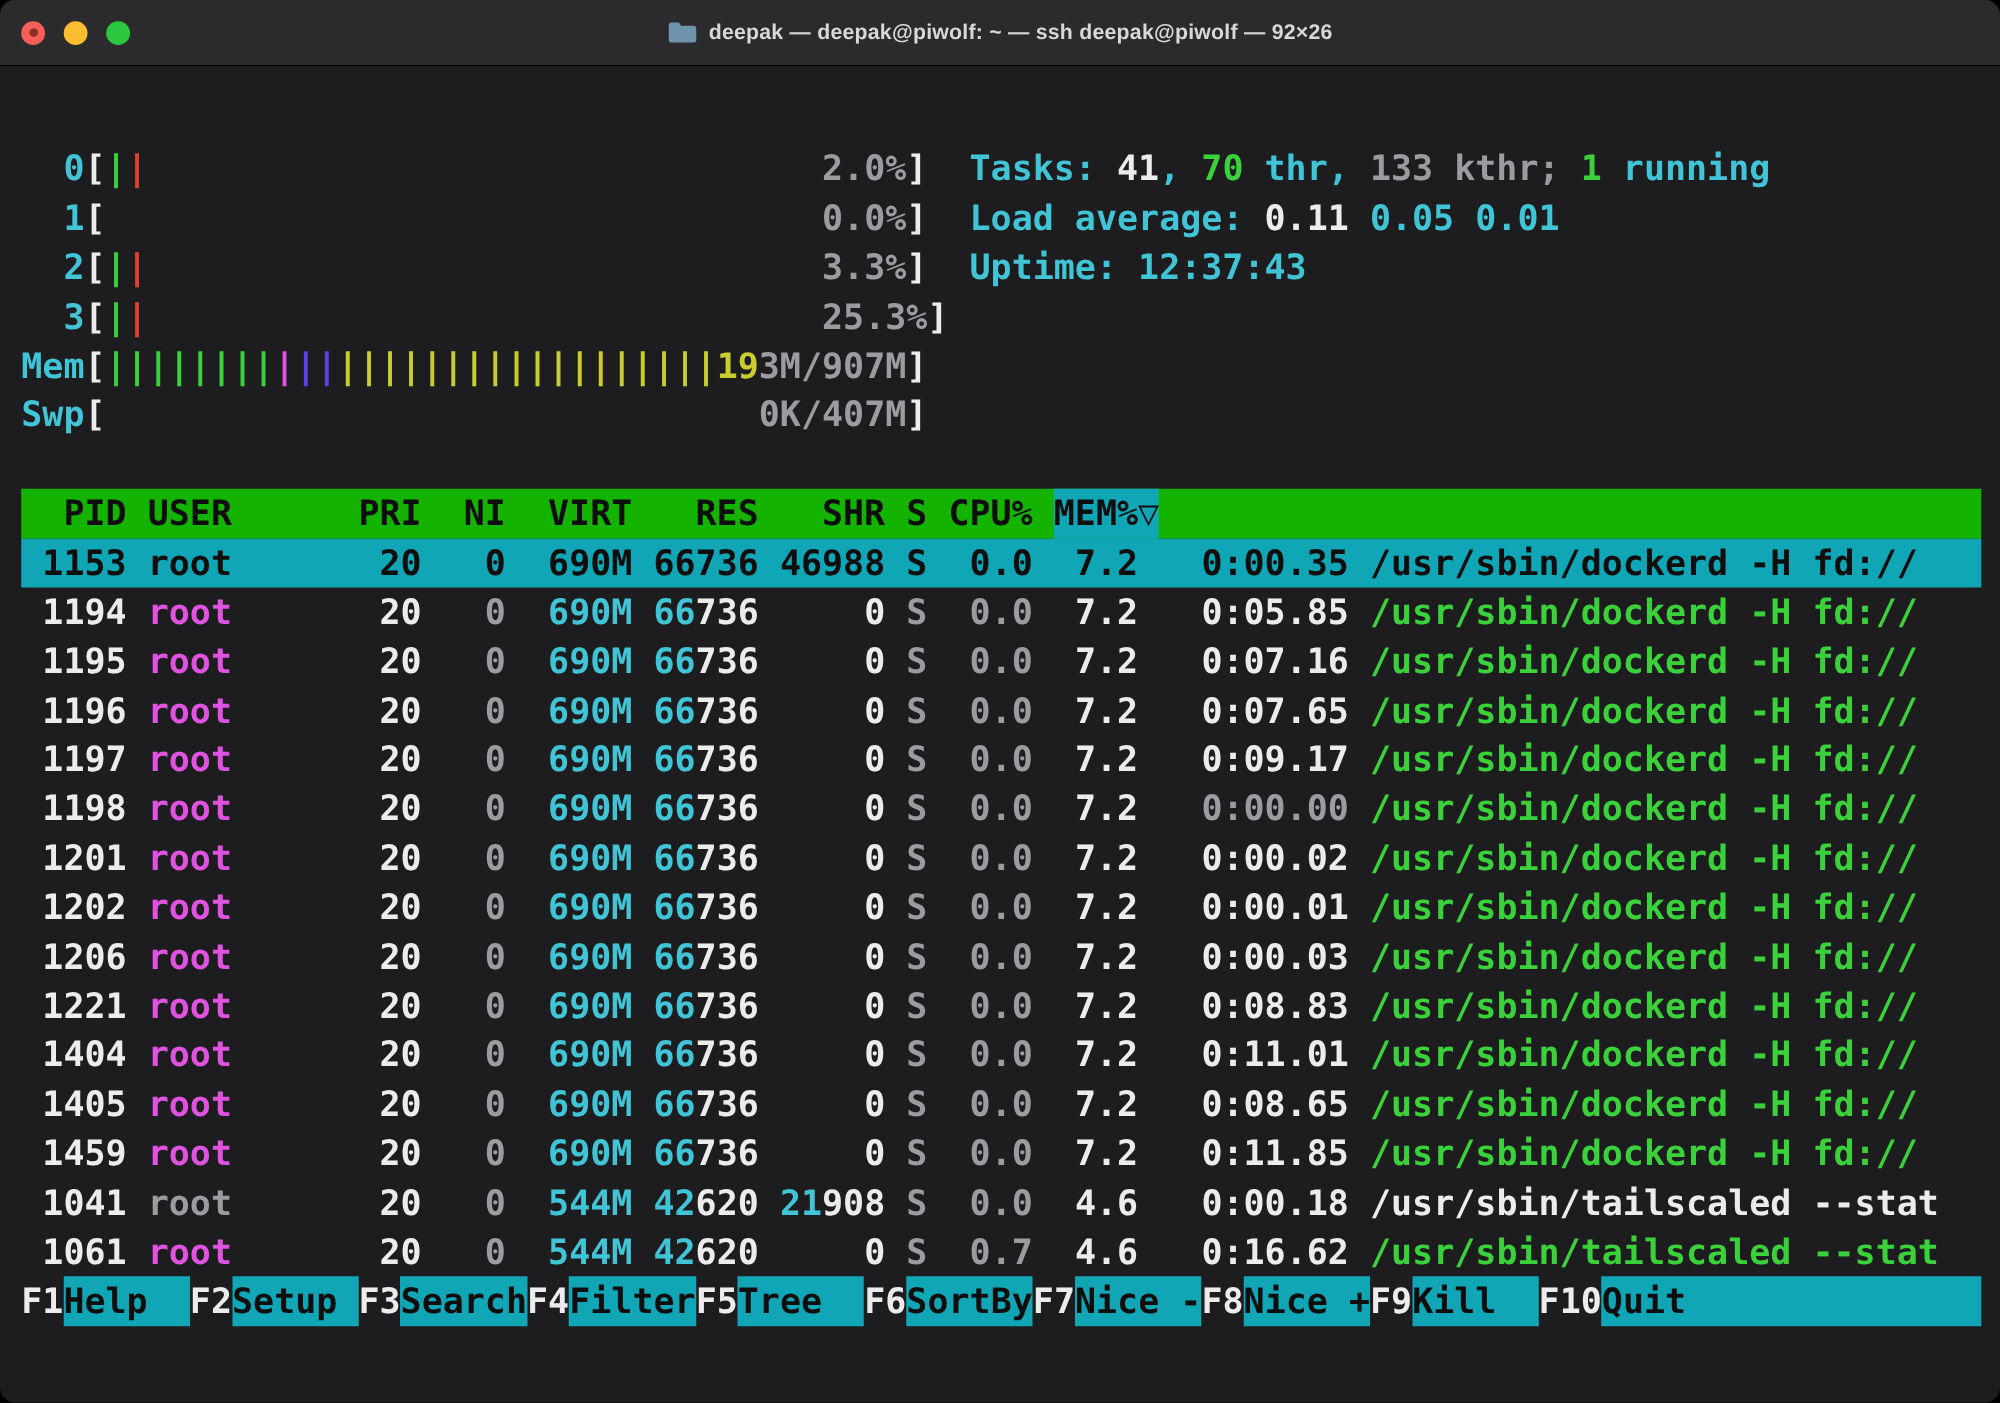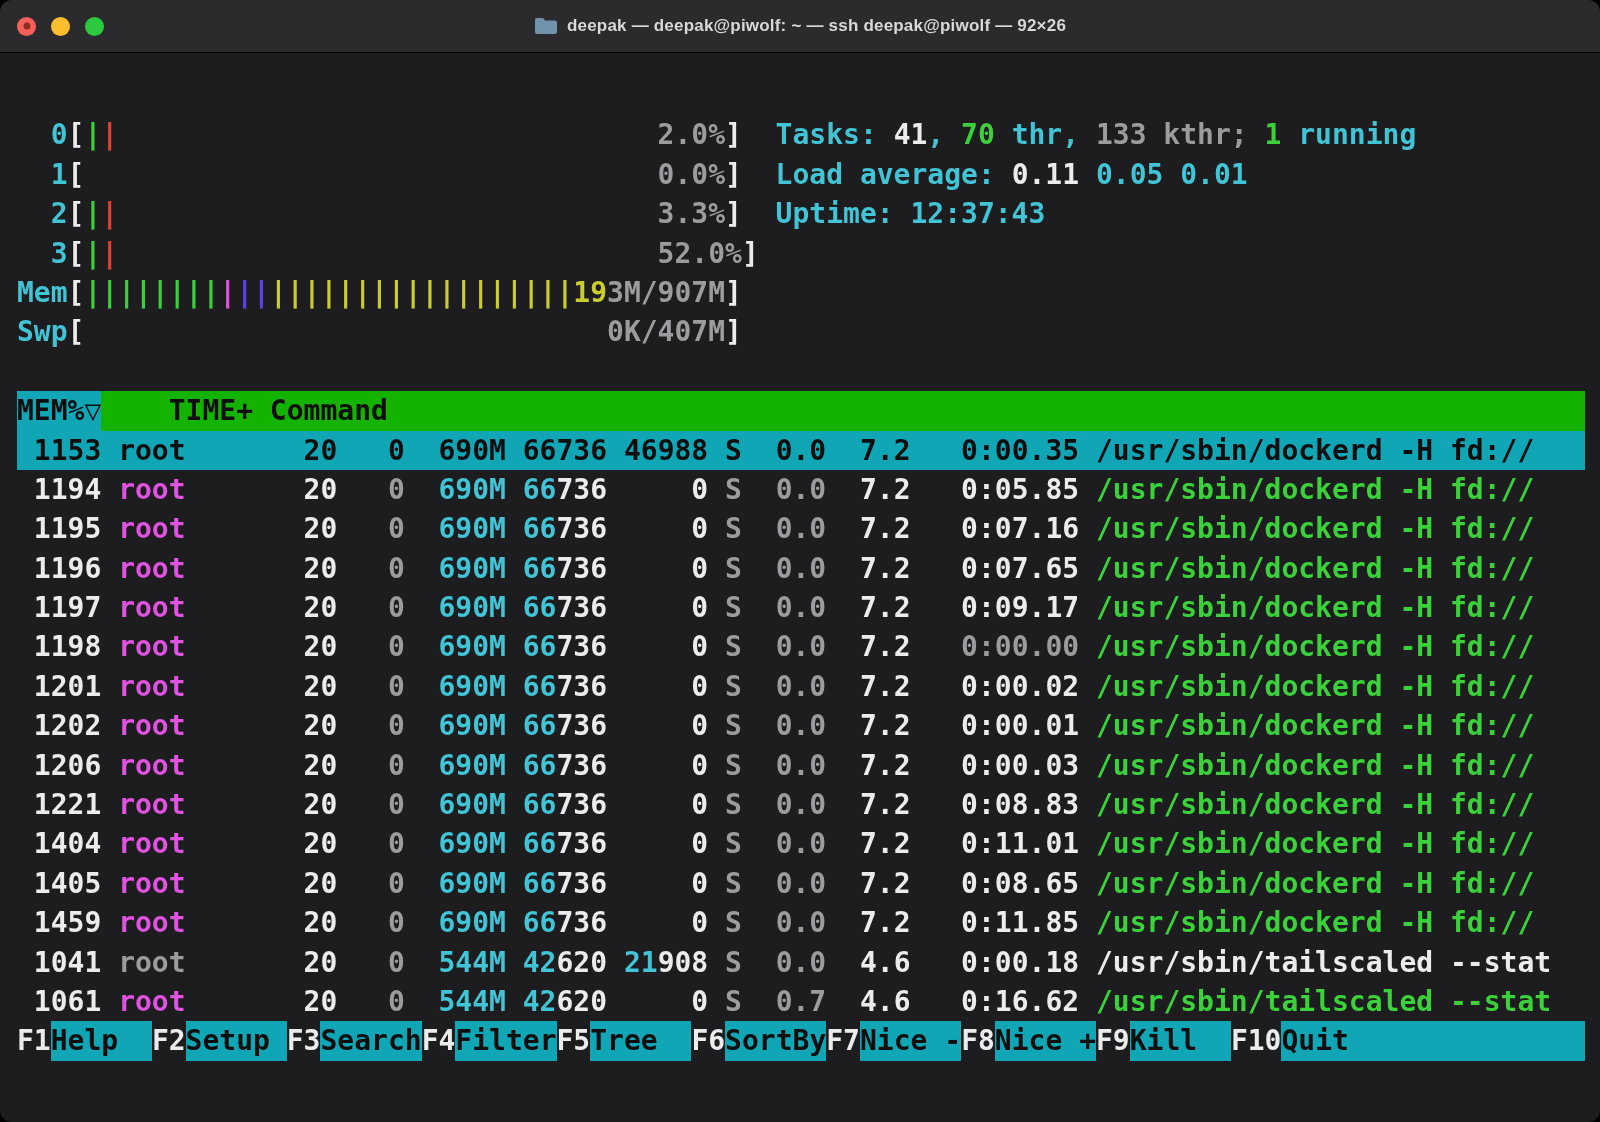--- a/index.html
+++ b/index.html
@@ -33,25 +33,25 @@
         <path id="folder-path" d="M1 4 Q1 2 3 2 L9 2 L11 4.5 L21 4.5 Q23 4.5 23 6.5 L23 16 Q23 18 21 18 L3 18 Q1 18 1 16 Z" fill="#6e93ab"></path>
       </svg>
       <span class="title-text" style="color: rgb(216, 216, 218);">deepak — deepak@piwolf: ~ — ssh deepak@piwolf — 92×26</span>
     </div>
   </div>
   <div id="term" style="background: rgb(29, 29, 31);">
       <div class="line"></div>
       <div class="line"><span style="color: rgb(65, 196, 214);">  0</span><span style="color: rgb(236, 236, 236);">[</span><span style="color: rgb(59, 209, 59);">|</span><span style="color: rgb(221, 67, 48);">|</span><span>                                </span><span style="color: rgb(156, 156, 160);">2.0%</span><span style="color: rgb(236, 236, 236);">]</span><span>  </span><span><span style="color: rgb(65, 196, 214);">Tasks: </span><span style="color: rgb(236, 236, 236);">41</span><span style="color: rgb(65, 196, 214);">, </span><span style="color: rgb(59, 209, 59);">70</span><span style="color: rgb(65, 196, 214);"> thr, </span><span style="color: rgb(156, 156, 160);">133</span><span style="color: rgb(156, 156, 160);"> kthr; </span><span style="color: rgb(59, 209, 59);">1</span><span style="color: rgb(65, 196, 214);"> running</span></span></div>
       <div class="line"><span style="color: rgb(65, 196, 214);">  1</span><span style="color: rgb(236, 236, 236);">[</span><span>                                  </span><span style="color: rgb(156, 156, 160);">0.0%</span><span style="color: rgb(236, 236, 236);">]</span><span>  </span><span><span style="color: rgb(65, 196, 214);">Load average: </span><span style="color: rgb(236, 236, 236);">0.11</span><span style="color: rgb(65, 196, 214);"> </span><span style="color: rgb(65, 196, 214);">0.05</span><span style="color: rgb(65, 196, 214);"> </span><span style="color: rgb(65, 196, 214);">0.01</span></span></div>
       <div class="line"><span style="color: rgb(65, 196, 214);">  2</span><span style="color: rgb(236, 236, 236);">[</span><span style="color: rgb(59, 209, 59);">|</span><span style="color: rgb(221, 67, 48);">|</span><span>                                </span><span style="color: rgb(156, 156, 160);">3.3%</span><span style="color: rgb(236, 236, 236);">]</span><span>  </span><span><span style="color: rgb(65, 196, 214);">Uptime: </span><span style="color: rgb(65, 196, 214);">12:37:43</span></span></div>
-      <div class="line"><span style="color: rgb(65, 196, 214);">  3</span><span style="color: rgb(236, 236, 236);">[</span><span style="color: rgb(59, 209, 59);">|</span><span style="color: rgb(221, 67, 48);">|</span><span>                                </span><span style="color: rgb(156, 156, 160);">52.0%</span><span style="color: rgb(236, 236, 236);">]</span></div>
+      <div class="line"><span style="color: rgb(65, 196, 214);">  3</span><span style="color: rgb(236, 236, 236);">[</span><span style="color: rgb(59, 209, 59);">|</span><span style="color: rgb(221, 67, 48);">|</span><span>                                </span><span style="color: rgb(156, 156, 160);">25.3%</span><span style="color: rgb(236, 236, 236);">]</span></div>
       <div class="line"><span style="color: rgb(65, 196, 214);">Mem</span><span style="color: rgb(236, 236, 236);">[</span><span style="color: rgb(59, 209, 59);">||||||||</span><span style="color: rgb(224, 82, 224);">|</span><span style="color: rgb(91, 67, 232);">||</span><span style="color: rgb(203, 204, 47);">||||||||||||||||||</span><span></span><span style="color: rgb(203, 204, 47);">19</span><span style="color: rgb(156, 156, 160);">3M/907M</span><span style="color: rgb(236, 236, 236);">]</span></div>
       <div class="line"><span style="color: rgb(65, 196, 214);">Swp</span><span style="color: rgb(236, 236, 236);">[</span><span>                               </span><span style="color: rgb(156, 156, 160);">0K/407M</span><span style="color: rgb(236, 236, 236);">]</span></div>
       <div class="line"></div>
-      <div class="line" style="background: rgb(20, 179, 0);"><span style="color: rgb(14, 14, 14); background: rgb(16, 166, 182);">MEM%▽</span><span class="fill" style="color: rgb(14, 14, 14);">    TIME+ Command</span></div>
+      <div class="line" style="background: rgb(20, 179, 0);"><span style="color: rgb(14, 14, 14);">  PID USER      PRI  NI  VIRT   RES   SHR S CPU% </span><span style="color: rgb(14, 14, 14); background: rgb(16, 166, 182);">MEM%▽</span></div>
       <div class="line" style="background: rgb(16, 166, 182);"><span style="color: rgb(14, 14, 14);"> 1153</span><span style="color: rgb(14, 14, 14);"> </span><span style="color: rgb(14, 14, 14);">root     </span><span style="color: rgb(14, 14, 14);"> </span><span style="color: rgb(14, 14, 14);"> 20</span><span style="color: rgb(14, 14, 14);"> </span><span style="color: rgb(14, 14, 14);">  0</span><span style="color: rgb(14, 14, 14);"> </span><span style="color: rgb(14, 14, 14);"> 690M</span><span style="color: rgb(14, 14, 14);"> </span><span style="color: rgb(14, 14, 14);">66</span><span style="color: rgb(14, 14, 14);">736</span><span style="color: rgb(14, 14, 14);"> </span><span style="color: rgb(14, 14, 14);"></span><span style="color: rgb(14, 14, 14);">46988</span><span style="color: rgb(14, 14, 14);"> </span><span style="color: rgb(14, 14, 14);">S</span><span style="color: rgb(14, 14, 14);"> </span><span style="color: rgb(14, 14, 14);"> 0.0</span><span style="color: rgb(14, 14, 14);"> </span><span style="color: rgb(14, 14, 14);"> 7.2</span><span style="color: rgb(14, 14, 14);"> </span><span style="color: rgb(14, 14, 14);">  0:00.35</span><span style="color: rgb(14, 14, 14);"> </span><span class="fill" style="color: rgb(14, 14, 14);">/usr/sbin/dockerd -H fd://</span></div>
       <div class="line"><span style="color: rgb(236, 236, 236);"> 1194</span><span> </span><span style="color: rgb(224, 82, 224);">root     </span><span> </span><span style="color: rgb(236, 236, 236);"> 20</span><span> </span><span style="color: rgb(156, 156, 160);">  0</span><span> </span><span style="color: rgb(65, 196, 214);"> 690M</span><span> </span><span style="color: rgb(65, 196, 214);">66</span><span style="color: rgb(236, 236, 236);">736</span><span> </span><span style="color: rgb(65, 196, 214);">    </span><span style="color: rgb(236, 236, 236);">0</span><span> </span><span style="color: rgb(156, 156, 160);">S</span><span> </span><span style="color: rgb(156, 156, 160);"> 0.0</span><span> </span><span style="color: rgb(236, 236, 236);"> 7.2</span><span> </span><span style="color: rgb(236, 236, 236);">  0:05.85</span><span> </span><span class="fill" style="color: rgb(59, 209, 59);">/usr/sbin/dockerd -H fd://</span></div>
       <div class="line"><span style="color: rgb(236, 236, 236);"> 1195</span><span> </span><span style="color: rgb(224, 82, 224);">root     </span><span> </span><span style="color: rgb(236, 236, 236);"> 20</span><span> </span><span style="color: rgb(156, 156, 160);">  0</span><span> </span><span style="color: rgb(65, 196, 214);"> 690M</span><span> </span><span style="color: rgb(65, 196, 214);">66</span><span style="color: rgb(236, 236, 236);">736</span><span> </span><span style="color: rgb(65, 196, 214);">    </span><span style="color: rgb(236, 236, 236);">0</span><span> </span><span style="color: rgb(156, 156, 160);">S</span><span> </span><span style="color: rgb(156, 156, 160);"> 0.0</span><span> </span><span style="color: rgb(236, 236, 236);"> 7.2</span><span> </span><span style="color: rgb(236, 236, 236);">  0:07.16</span><span> </span><span class="fill" style="color: rgb(59, 209, 59);">/usr/sbin/dockerd -H fd://</span></div>
       <div class="line"><span style="color: rgb(236, 236, 236);"> 1196</span><span> </span><span style="color: rgb(224, 82, 224);">root     </span><span> </span><span style="color: rgb(236, 236, 236);"> 20</span><span> </span><span style="color: rgb(156, 156, 160);">  0</span><span> </span><span style="color: rgb(65, 196, 214);"> 690M</span><span> </span><span style="color: rgb(65, 196, 214);">66</span><span style="color: rgb(236, 236, 236);">736</span><span> </span><span style="color: rgb(65, 196, 214);">    </span><span style="color: rgb(236, 236, 236);">0</span><span> </span><span style="color: rgb(156, 156, 160);">S</span><span> </span><span style="color: rgb(156, 156, 160);"> 0.0</span><span> </span><span style="color: rgb(236, 236, 236);"> 7.2</span><span> </span><span style="color: rgb(236, 236, 236);">  0:07.65</span><span> </span><span class="fill" style="color: rgb(59, 209, 59);">/usr/sbin/dockerd -H fd://</span></div>
       <div class="line"><span style="color: rgb(236, 236, 236);"> 1197</span><span> </span><span style="color: rgb(224, 82, 224);">root     </span><span> </span><span style="color: rgb(236, 236, 236);"> 20</span><span> </span><span style="color: rgb(156, 156, 160);">  0</span><span> </span><span style="color: rgb(65, 196, 214);"> 690M</span><span> </span><span style="color: rgb(65, 196, 214);">66</span><span style="color: rgb(236, 236, 236);">736</span><span> </span><span style="color: rgb(65, 196, 214);">    </span><span style="color: rgb(236, 236, 236);">0</span><span> </span><span style="color: rgb(156, 156, 160);">S</span><span> </span><span style="color: rgb(156, 156, 160);"> 0.0</span><span> </span><span style="color: rgb(236, 236, 236);"> 7.2</span><span> </span><span style="color: rgb(236, 236, 236);">  0:09.17</span><span> </span><span class="fill" style="color: rgb(59, 209, 59);">/usr/sbin/dockerd -H fd://</span></div>
       <div class="line"><span style="color: rgb(236, 236, 236);"> 1198</span><span> </span><span style="color: rgb(224, 82, 224);">root     </span><span> </span><span style="color: rgb(236, 236, 236);"> 20</span><span> </span><span style="color: rgb(156, 156, 160);">  0</span><span> </span><span style="color: rgb(65, 196, 214);"> 690M</span><span> </span><span style="color: rgb(65, 196, 214);">66</span><span style="color: rgb(236, 236, 236);">736</span><span> </span><span style="color: rgb(65, 196, 214);">    </span><span style="color: rgb(236, 236, 236);">0</span><span> </span><span style="color: rgb(156, 156, 160);">S</span><span> </span><span style="color: rgb(156, 156, 160);"> 0.0</span><span> </span><span style="color: rgb(236, 236, 236);"> 7.2</span><span> </span><span style="color: rgb(156, 156, 160);">  0:00.00</span><span> </span><span class="fill" style="color: rgb(59, 209, 59);">/usr/sbin/dockerd -H fd://</span></div>
       <div class="line"><span style="color: rgb(236, 236, 236);"> 1201</span><span> </span><span style="color: rgb(224, 82, 224);">root     </span><span> </span><span style="color: rgb(236, 236, 236);"> 20</span><span> </span><span style="color: rgb(156, 156, 160);">  0</span><span> </span><span style="color: rgb(65, 196, 214);"> 690M</span><span> </span><span style="color: rgb(65, 196, 214);">66</span><span style="color: rgb(236, 236, 236);">736</span><span> </span><span style="color: rgb(65, 196, 214);">    </span><span style="color: rgb(236, 236, 236);">0</span><span> </span><span style="color: rgb(156, 156, 160);">S</span><span> </span><span style="color: rgb(156, 156, 160);"> 0.0</span><span> </span><span style="color: rgb(236, 236, 236);"> 7.2</span><span> </span><span style="color: rgb(236, 236, 236);">  0:00.02</span><span> </span><span class="fill" style="color: rgb(59, 209, 59);">/usr/sbin/dockerd -H fd://</span></div>
       <div class="line"><span style="color: rgb(236, 236, 236);"> 1202</span><span> </span><span style="color: rgb(224, 82, 224);">root     </span><span> </span><span style="color: rgb(236, 236, 236);"> 20</span><span> </span><span style="color: rgb(156, 156, 160);">  0</span><span> </span><span style="color: rgb(65, 196, 214);"> 690M</span><span> </span><span style="color: rgb(65, 196, 214);">66</span><span style="color: rgb(236, 236, 236);">736</span><span> </span><span style="color: rgb(65, 196, 214);">    </span><span style="color: rgb(236, 236, 236);">0</span><span> </span><span style="color: rgb(156, 156, 160);">S</span><span> </span><span style="color: rgb(156, 156, 160);"> 0.0</span><span> </span><span style="color: rgb(236, 236, 236);"> 7.2</span><span> </span><span style="color: rgb(236, 236, 236);">  0:00.01</span><span> </span><span class="fill" style="color: rgb(59, 209, 59);">/usr/sbin/dockerd -H fd://</span></div>
       <div class="line"><span style="color: rgb(236, 236, 236);"> 1206</span><span> </span><span style="color: rgb(224, 82, 224);">root     </span><span> </span><span style="color: rgb(236, 236, 236);"> 20</span><span> </span><span style="color: rgb(156, 156, 160);">  0</span><span> </span><span style="color: rgb(65, 196, 214);"> 690M</span><span> </span><span style="color: rgb(65, 196, 214);">66</span><span style="color: rgb(236, 236, 236);">736</span><span> </span><span style="color: rgb(65, 196, 214);">    </span><span style="color: rgb(236, 236, 236);">0</span><span> </span><span style="color: rgb(156, 156, 160);">S</span><span> </span><span style="color: rgb(156, 156, 160);"> 0.0</span><span> </span><span style="color: rgb(236, 236, 236);"> 7.2</span><span> </span><span style="color: rgb(236, 236, 236);">  0:00.03</span><span> </span><span class="fill" style="color: rgb(59, 209, 59);">/usr/sbin/dockerd -H fd://</span></div>
       <div class="line"><span style="color: rgb(236, 236, 236);"> 1221</span><span> </span><span style="color: rgb(224, 82, 224);">root     </span><span> </span><span style="color: rgb(236, 236, 236);"> 20</span><span> </span><span style="color: rgb(156, 156, 160);">  0</span><span> </span><span style="color: rgb(65, 196, 214);"> 690M</span><span> </span><span style="color: rgb(65, 196, 214);">66</span><span style="color: rgb(236, 236, 236);">736</span><span> </span><span style="color: rgb(65, 196, 214);">    </span><span style="color: rgb(236, 236, 236);">0</span><span> </span><span style="color: rgb(156, 156, 160);">S</span><span> </span><span style="color: rgb(156, 156, 160);"> 0.0</span><span> </span><span style="color: rgb(236, 236, 236);"> 7.2</span><span> </span><span style="color: rgb(236, 236, 236);">  0:08.83</span><span> </span><span class="fill" style="color: rgb(59, 209, 59);">/usr/sbin/dockerd -H fd://</span></div>

